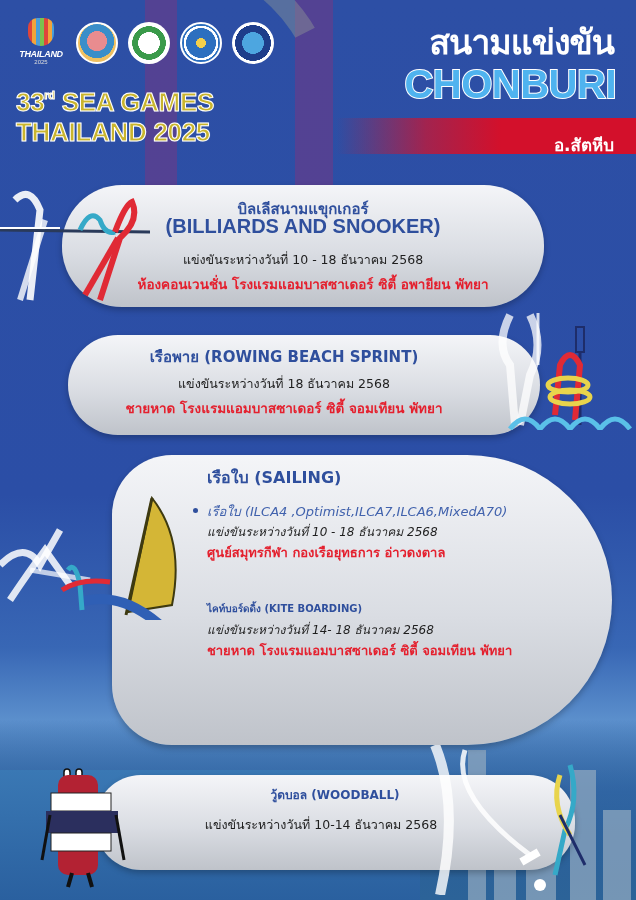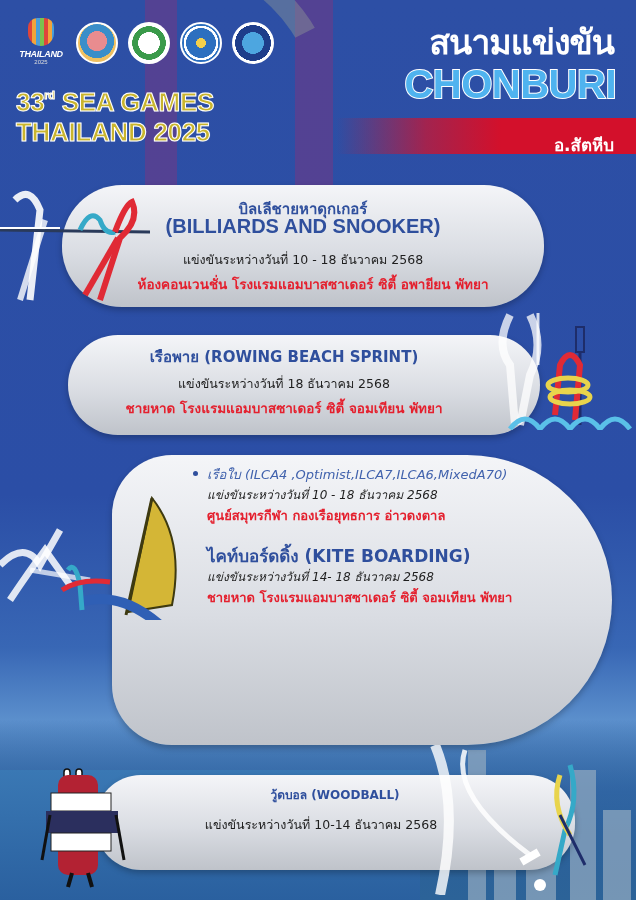--- a/index.html
+++ b/index.html
@@ -98,21 +98,21 @@
   .p2 .d  { top: 39px; font-size: 12.5px; left: -20px; text-align: center; }
   .p2 .l  { top: 62px; font-size: 13.5px; left: -20px; }
 
   .p3 .inner { position: absolute; left: 95px; top: 10px; width: 400px; }
   .p3 .head { font-size: 16px; margin-bottom: 12px; }
   .bullet-row { position: relative; padding-left: 0; }
   .bullet { position: absolute; left: -14px; top: 6px; width: 5px; height: 5px; border-radius: 50%; background: #2f4f9d; }
   .sub-title { color: #4162ad; font-style: italic; font-family: "DejaVu Sans", sans-serif; font-size: 13px; line-height: 20px; }
   .p3 .date { font-style: italic; font-size: 12px; line-height: 20px; }
   .p3 .loc { font-size: 13px; line-height: 22px; }
-  .p3 .kite { font-size: 17px; margin-top: 2px; line-height: 22px; }
+  .p3 .kite { font-size: 10px; margin-top: 18px; line-height: 22px; }
   .gap { height: 16px; }
 
   .p4 .t1 { top: 10px; font-size: 12px; left: 0; }
   .p4 .d  { top: 40px; font-size: 12.5px; left: -14px; }
   .p4 .l  { top: 63px; font-size: 13.5px; left: -14px; }
 
   .deco { position: absolute; }
   svg { display: block; }
 </style>
 </head>
@@ -148,21 +148,21 @@
   <div><span>33</span><sup>rd</sup><span> SEA GAMES</span></div>
   <div>THAILAND 2025</div>
 </div>
 
 <div class="venue-th">สนามแข่งขัน</div>
 <div class="venue-en">CHONBURI</div>
 <div class="district-bar"></div>
 <div class="district">อ.สัตหีบ</div>
 
 <div class="panel p1">
-  <div class="ctr title-blue t1">บิลเลีชายหาดุกเกอร์</div>
+  <div class="ctr title-blue t1">บิลเลีสนามแขุกเกอร์</div>
   <div class="ctr title-blue t2">(BILLIARDS AND SNOOKER)</div>
   <div class="ctr date d">แข่งขันระหว่างวันที่ 10 - 18 ธันวาคม 2568</div>
   <div class="ctr loc l">ห้องคอนเวนชั่น โรงแรมแอมบาสซาเดอร์ ซิตี้ อพายียน พัทยา</div>
 </div>
 <div class="deco" style="left:0;top:190px;">
   <svg width="150" height="120" viewBox="0 0 150 120">
     <path d="M15 10 Q30 -5 40 20 L30 110" stroke="#fff" stroke-width="7" fill="none" opacity=".9"></path>
     <path d="M45 30 L20 110" stroke="#fff" stroke-width="6" fill="none" opacity=".8"></path>
     <line x1="0" y1="40" x2="150" y2="42" stroke="#2a3a5a" stroke-width="3"></line>
     <line x1="0" y1="38" x2="60" y2="38" stroke="#ffffff" stroke-width="2"></line>
@@ -186,20 +186,21 @@
     <line x1="90" y1="47" x2="90" y2="120" stroke="#1e2d6a" stroke-width="3"></line>
     <path d="M65 110 L70 60 Q80 40 90 60 L85 115" stroke="#e02a35" stroke-width="6" fill="none"></path>
     <ellipse cx="78" cy="80" rx="20" ry="7" fill="none" stroke="#e8d44c" stroke-width="5"></ellipse>
     <ellipse cx="80" cy="92" rx="20" ry="7" fill="none" stroke="#e8d44c" stroke-width="5"></ellipse>
     <path d="M20 124 Q35 104 50 124 Q65 104 80 124 Q95 104 110 124 Q125 104 140 124" stroke="#5ac0e8" stroke-width="5" fill="none"></path>
   </svg>
 </div>
 
 <div class="panel p3">
   <div class="inner">
+    <div class="title-blue head">เรือใบ (SAILING)</div>
     <div class="bullet-row">
       <span class="bullet"></span>
       <div class="sub-title">เรือใบ (ILCA4 ,Optimist,ILCA7,ILCA6,MixedA70)</div>
       <div class="date">แข่งขันระหว่างวันที่ 10 - 18 ธันวาคม 2568</div>
       <div class="loc">ศูนย์สมุทรกีฬา กองเรือยุทธการ อ่าวดงตาล</div>
     </div>
     <div class="gap"></div>
     <div class="title-blue kite">ไคท์บอร์ดดิ้ง (KITE BOARDING)</div>
     <div class="date">แข่งขันระหว่างวันที่ 14- 18 ธันวาคม 2568</div>
     <div class="loc">ชายหาด โรงแรมแอมบาสซาเดอร์ ซิตี้ จอมเทียน พัทยา</div>

